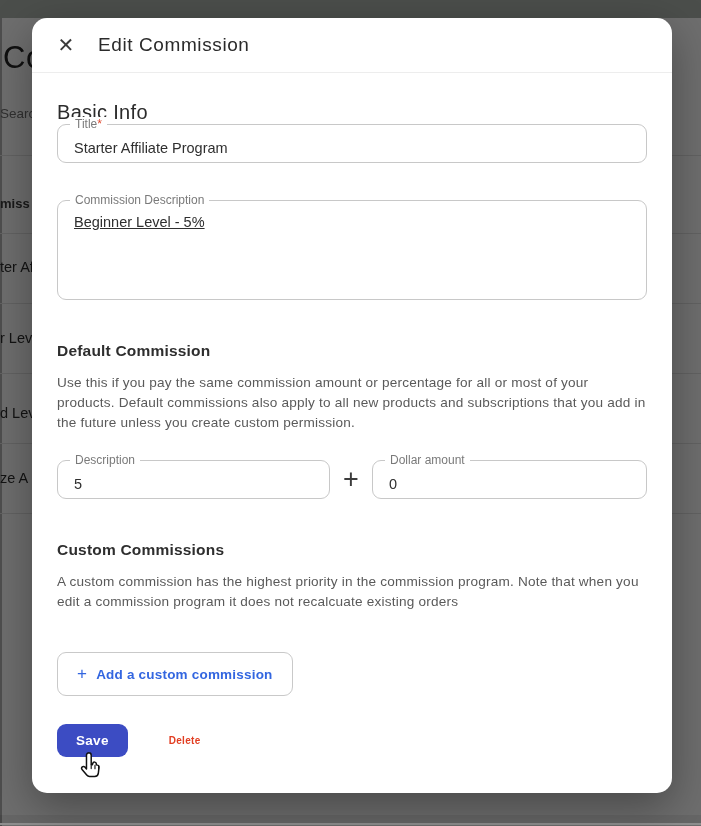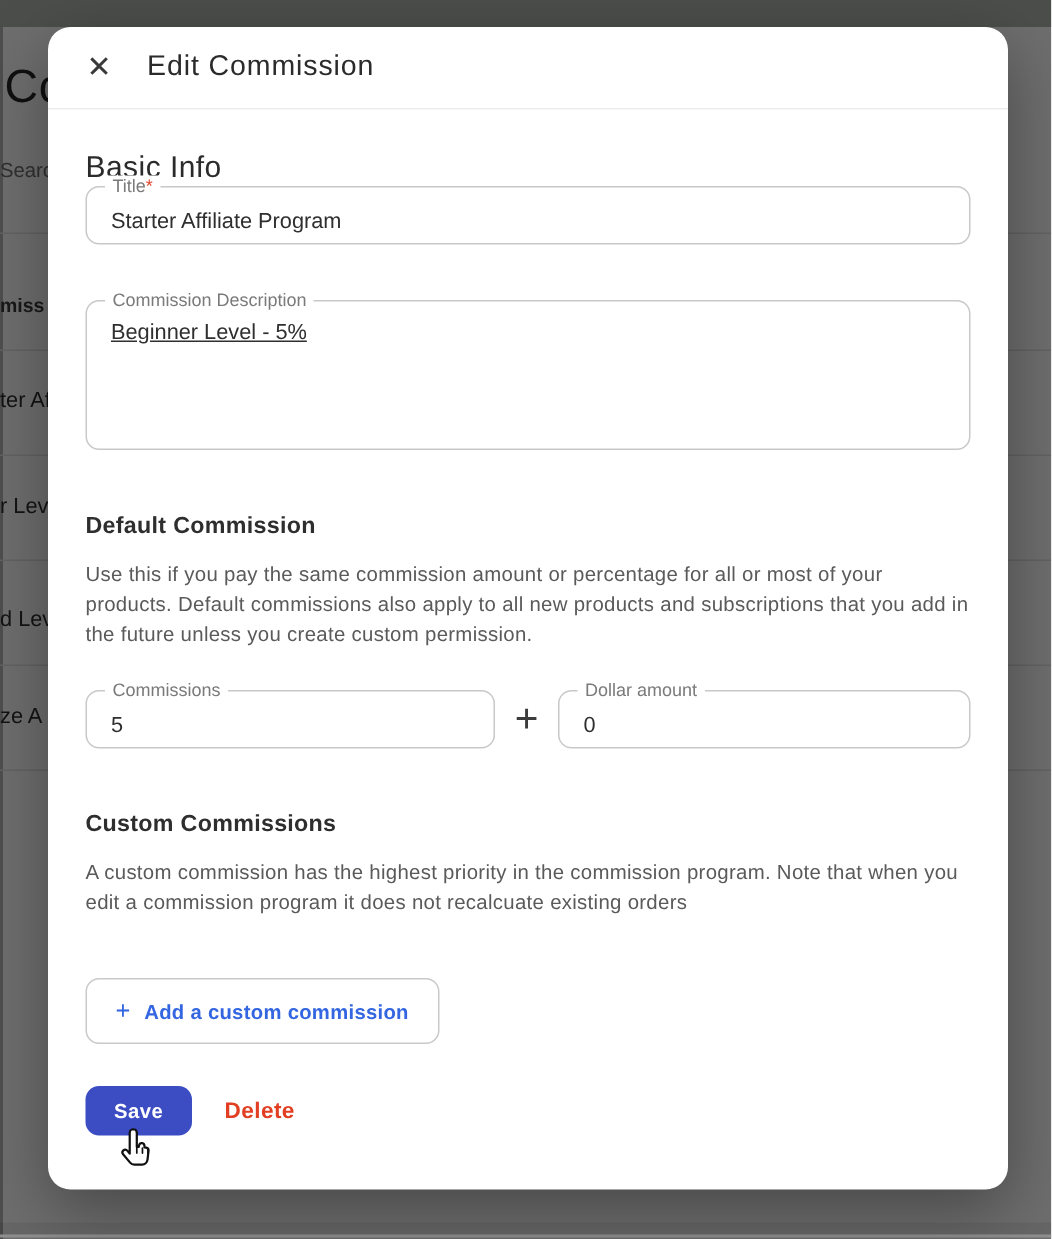--- a/index.html
+++ b/index.html
@@ -73,22 +73,22 @@
   }
   .add-btn .plus-ico { font-size: 17px; font-weight: normal; }
 
   .footer-row { display: flex; align-items: center; margin-top: 28px; }
   .save-btn {
     background: #3c4cc3; color: #fff; border: none; border-radius: 9px; cursor: pointer;
     padding: 9px 19px; font-family: "Liberation Sans", sans-serif;
     font-size: 13.5px; font-weight: bold; letter-spacing: .3px;
   }
   .delete-btn {
-    margin-left: 22px; background: none; border: none; cursor: pointer;
-    font-family: "Liberation Sans", sans-serif; font-size: 15px; font-weight: bold;
+    margin-left: 41px; background: none; border: none; cursor: pointer;
+    font-family: "Liberation Sans", sans-serif; font-size: 10px; font-weight: bold;
     color: #e23e22; letter-spacing: .3px;
   }
 
   .cursor { position: absolute; left: 46px; top: 733px; width: 28px; height: 32px; pointer-events: none; }
 </style>
 </head>
 <body>
 
 <div class="screen">
 
@@ -133,21 +133,21 @@
       <div class="field desc-field">
         <span class="field-label">Commission Description</span>
         <textarea style="">Beginner Level - 5%</textarea>
       </div>
 
       <div class="section-head">Default Commission</div>
       <div class="section-desc">Use this if you pay the same commission amount or percentage for all or most of your products. Default commissions also apply to all new products and subscriptions that you add in the future unless you create custom permission.</div>
 
       <div class="amount-row">
         <div class="field pct-field">
-          <span class="field-label">Commissions</span>
+          <span class="field-label">Description</span>
           <input type="text" value="5" style="">
         </div>
         <div class="plus-sep">+</div>
         <div class="field amt-field">
           <span class="field-label">Dollar amount</span>
           <input type="text" value="0" style="">
         </div>
       </div>
 
       <div class="section-head">Custom Commissions</div>

